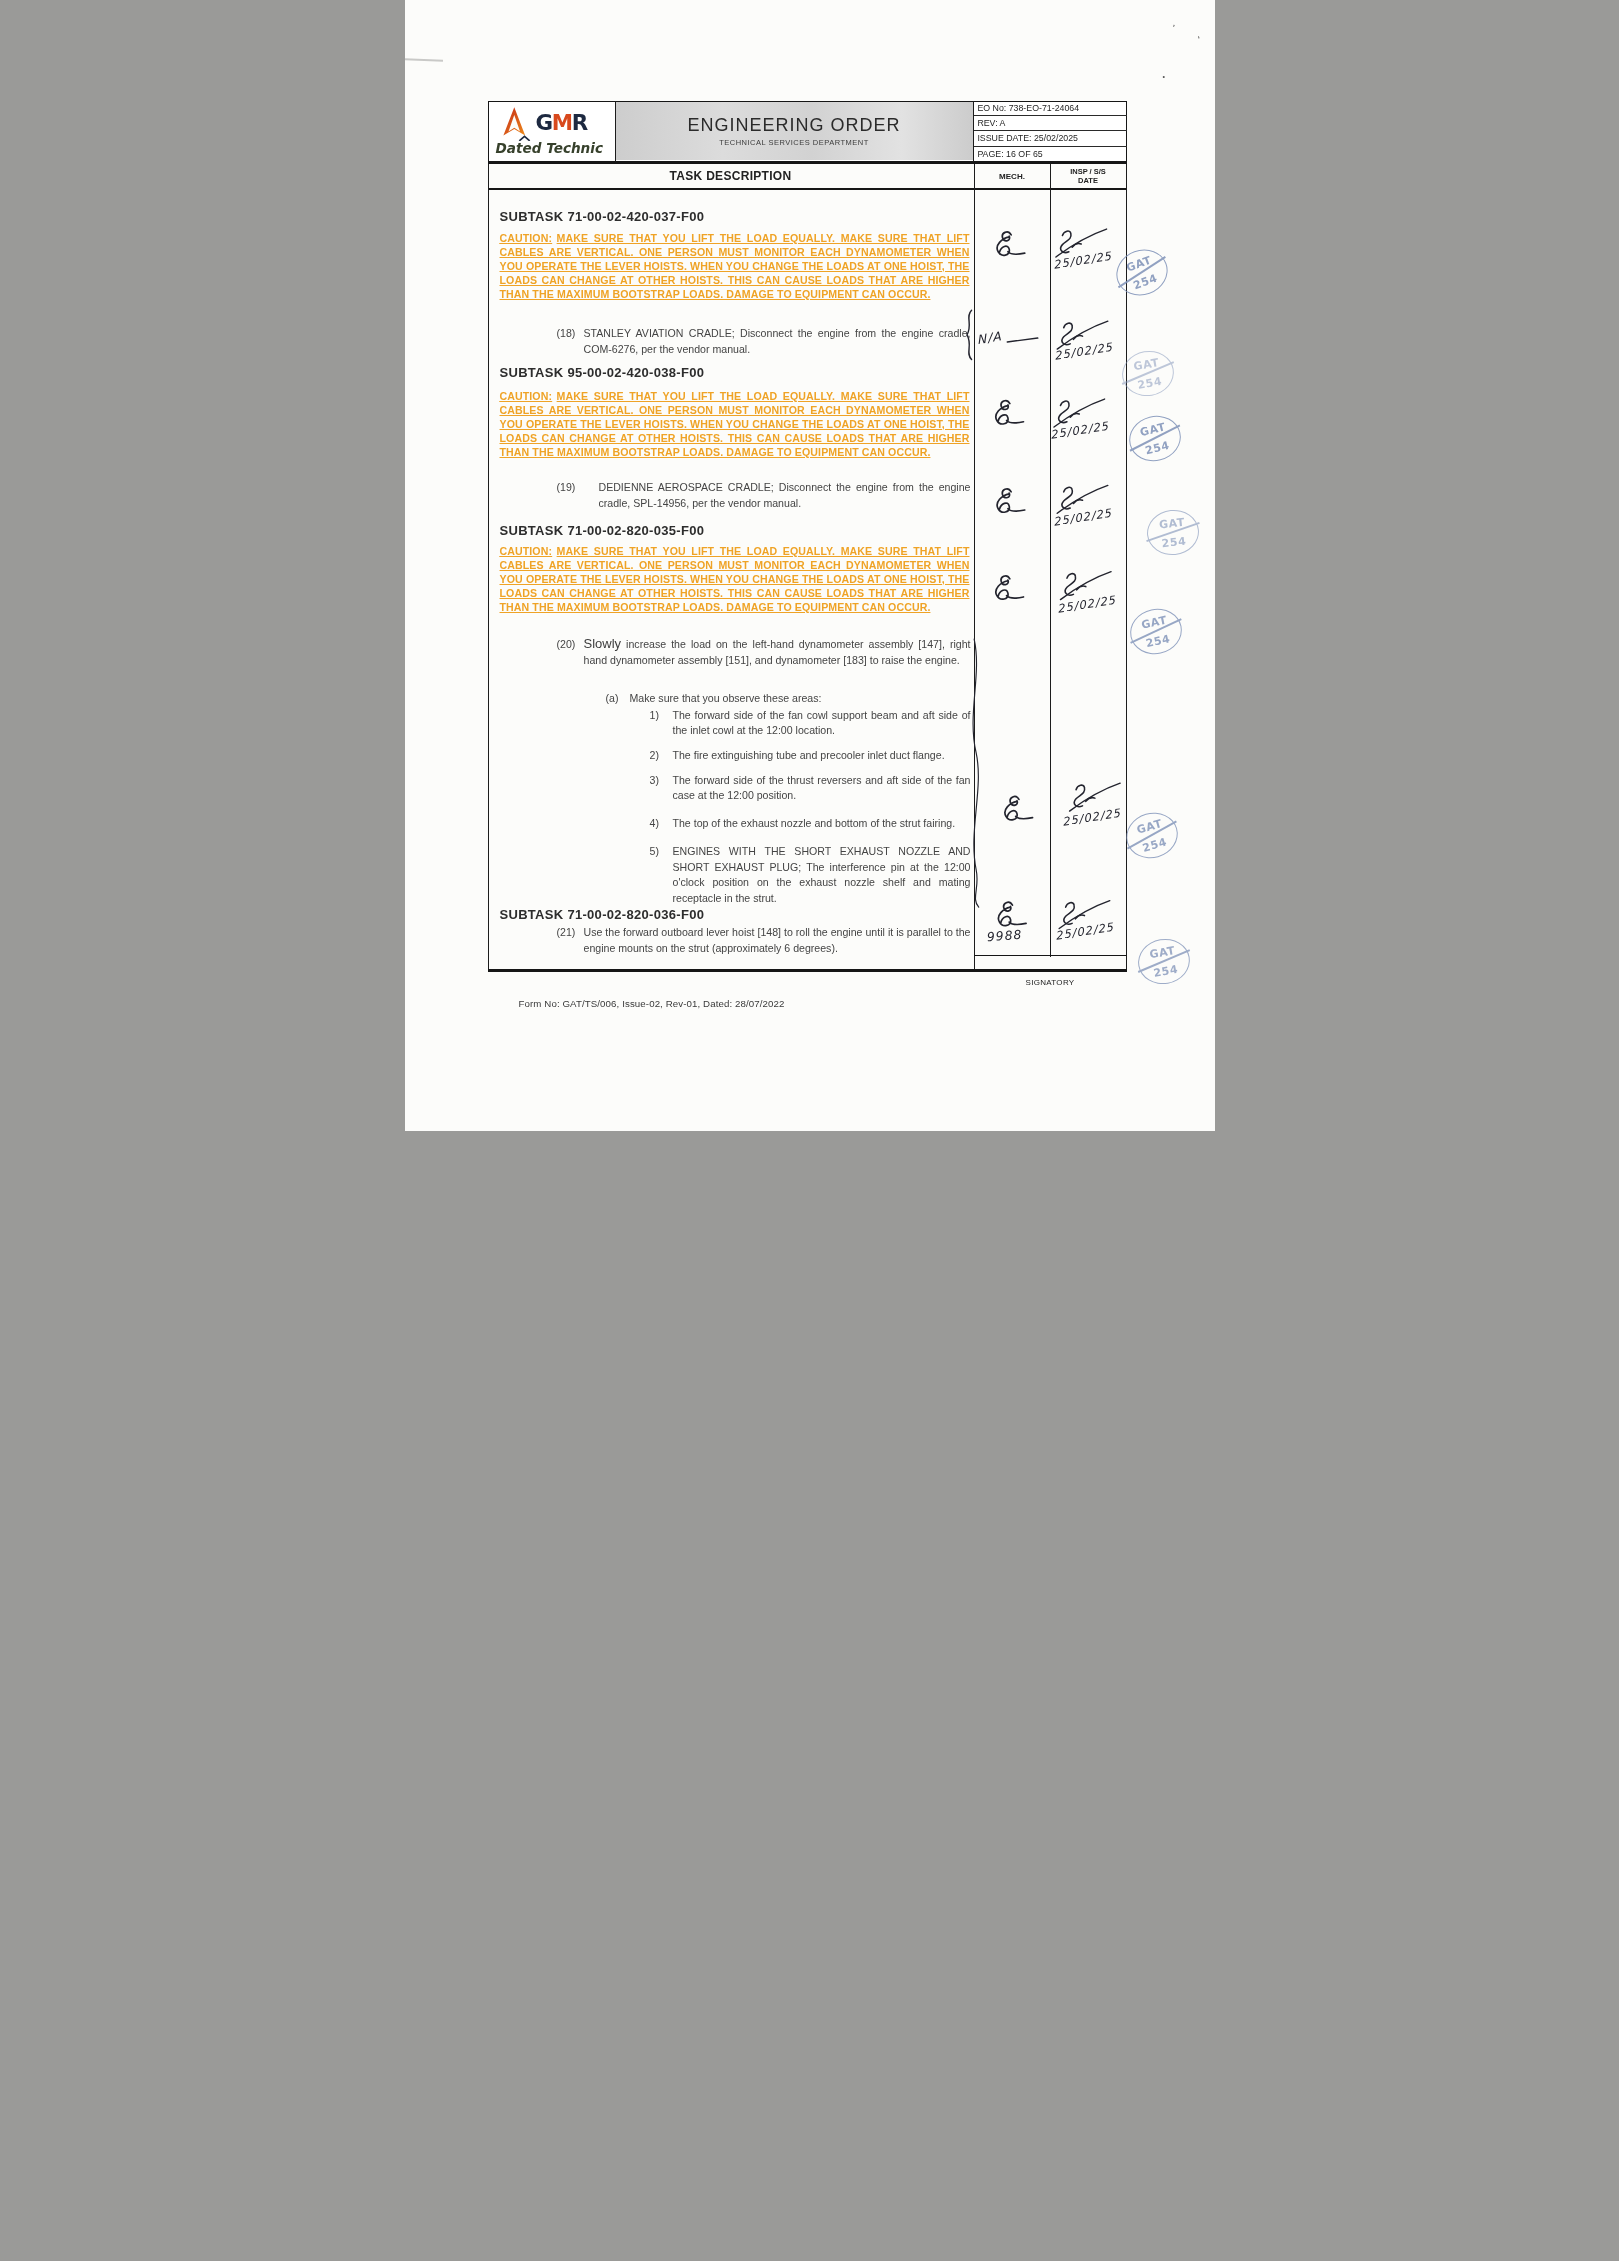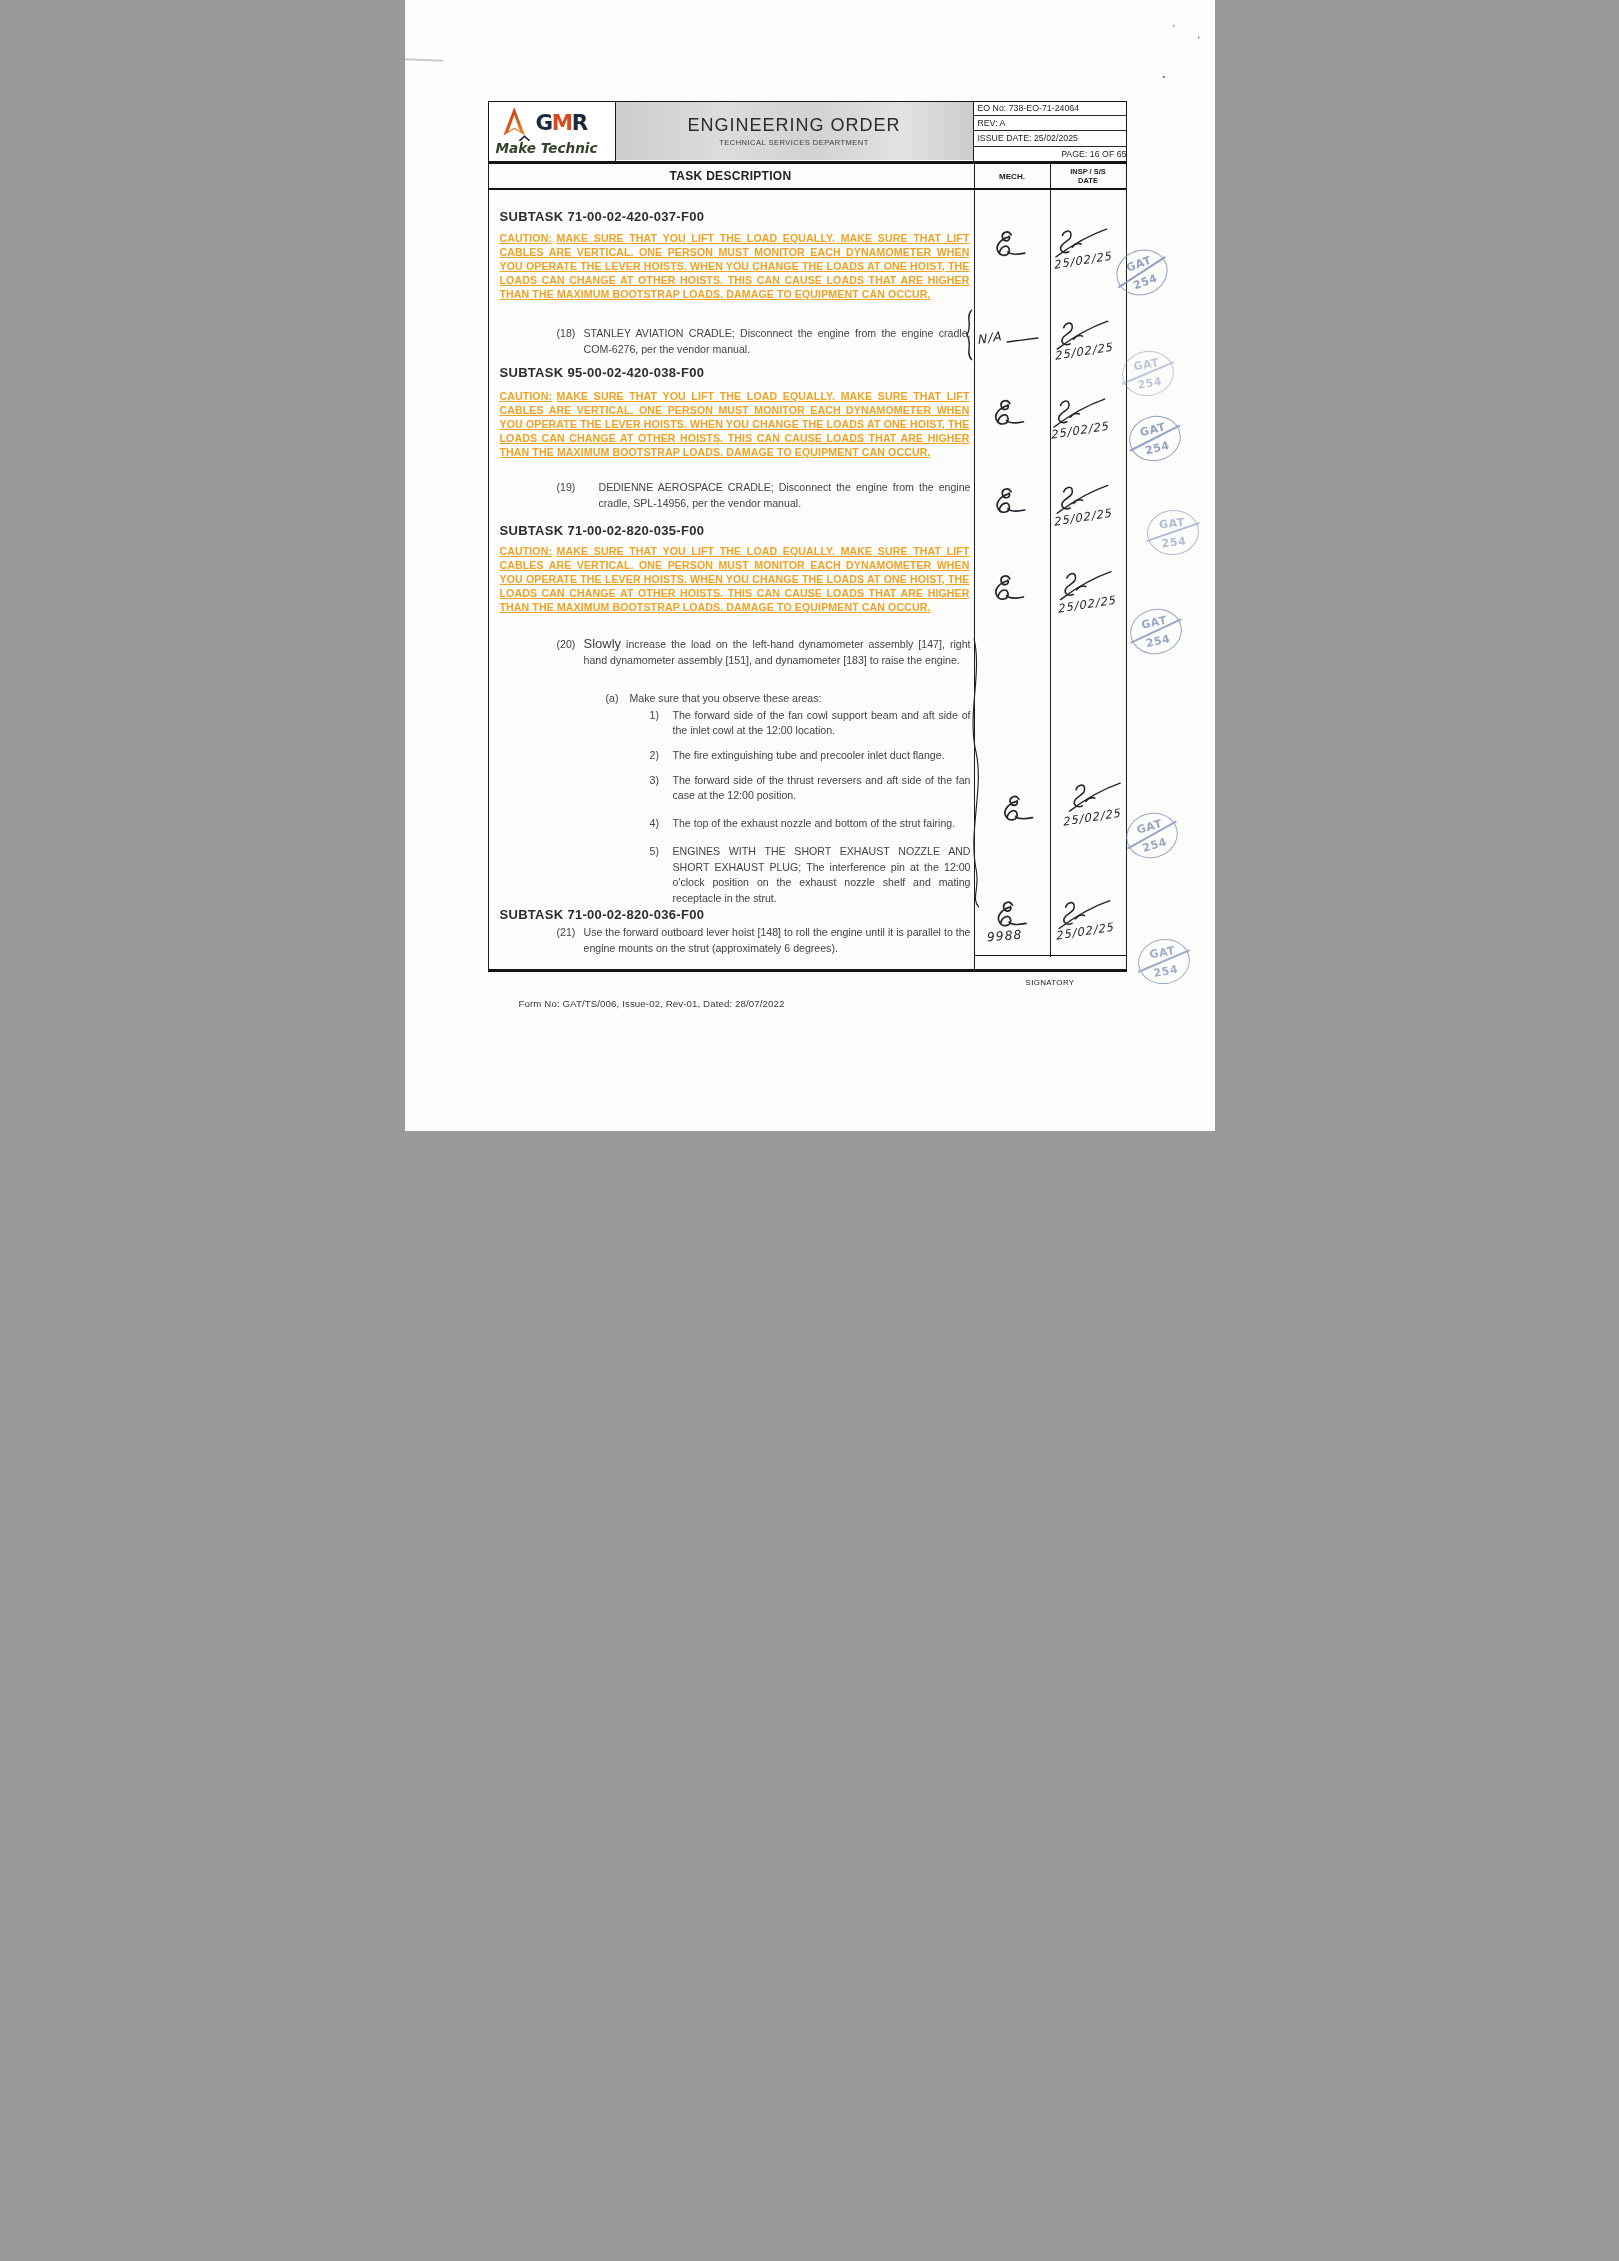--- a/index.html
+++ b/index.html
@@ -14,21 +14,21 @@
   
   .hdr-box{position:absolute;left:83px;top:101px;width:639px;height:61px;border:1.3px solid #161616;box-sizing:border-box;background:#fff;}
   .logo-cell{position:absolute;left:83px;top:101px;width:128px;height:61px;border-right:1.3px solid #1c1c1c;box-sizing:border-box;}
   .title-cell{position:absolute;left:211px;top:102px;width:357px;height:58px;
     background:linear-gradient(90deg,#cdcdcd 0%,#dcdcdc 30%,#d2d2d2 55%,#e2e2e2 80%,#cccccc 100%);
     display:flex;flex-direction:column;align-items:center;justify-content:center;}
   .title-cell .title{font-size:18px;letter-spacing:1px;color:#2b2b2b;font-weight:400;}
   .title-cell .subtitle{font-size:7.5px;letter-spacing:0.5px;color:#3c3c3c;margin-top:2.6px;}
   .info-cell{position:absolute;left:568px;top:101px;width:154px;height:61px;border-left:1.3px solid #1c1c1c;box-sizing:border-box;font-size:8.8px;color:#1f1f1f;}
   .info-row{height:15.2px;line-height:15px;padding-left:3.9px;border-bottom:1px solid #2a2a2a;box-sizing:border-box;white-space:nowrap;overflow:hidden;}
-  .info-row:last-child{border-bottom:none;text-align:right;}
+  .info-row:last-child{border-bottom:none;}
   
   .colhdr{position:absolute;top:164px;height:24px;display:flex;align-items:center;justify-content:center;font-weight:bold;color:#222;}
   
   .logo-wrap{position:absolute;left:91px;top:106px;width:114px;height:53px;}
   .gmr-line{position:absolute;left:0;top:0;width:114px;height:32px;}
   .gmr-text{position:absolute;left:40px;top:3.9px;font-size:21.4px;font-weight:bold;letter-spacing:-1.3px;color:#1d2940;font-family:"DejaVu Sans",sans-serif;}
   .gmr-text .m{color:#d8491d;}
   .aero{position:absolute;left:0px;top:34px;font-size:13.6px;font-weight:bold;font-style:italic;color:#37412c;letter-spacing:0px;font-family:"DejaVu Sans",sans-serif;}
   .caret{position:absolute;left:22px;top:28.5px;width:13px;height:6.5px;}
   
@@ -75,21 +75,21 @@
             <stop offset="1" stop-color="#ef8c1a"></stop>
         </linearGradient>
       </defs>
       <path d="M27 2 L44 46 L27 36 L10 46 Z" fill="url(#gmrgrad)"></path>
       <path d="M27 14 L36 40 L27 34 L18 40 Z" fill="#fcfcfa"></path>
     </svg>
     <div class="gmr-text"><span>G</span><span class="m">M</span><span>R</span></div>
     <svg class="caret" viewBox="0 0 20 10">
       <path d="M2 9 L10 2 L18 9" fill="none" stroke="#1d2940" stroke-width="2.6"></path>
     </svg>
-    <div class="aero">Make Technic</div>
+    <div class="aero">Dated Technic</div>
   </div>
 
   <div class="title-cell">
     <div class="title">ENGINEERING ORDER</div>
     <div class="subtitle">TECHNICAL SERVICES DEPARTMENT</div>
   </div>
 
   <div class="info-cell">
     <div class="info-row">EO No: 738-EO-71-24064</div>
     <div class="info-row">REV: A</div>

